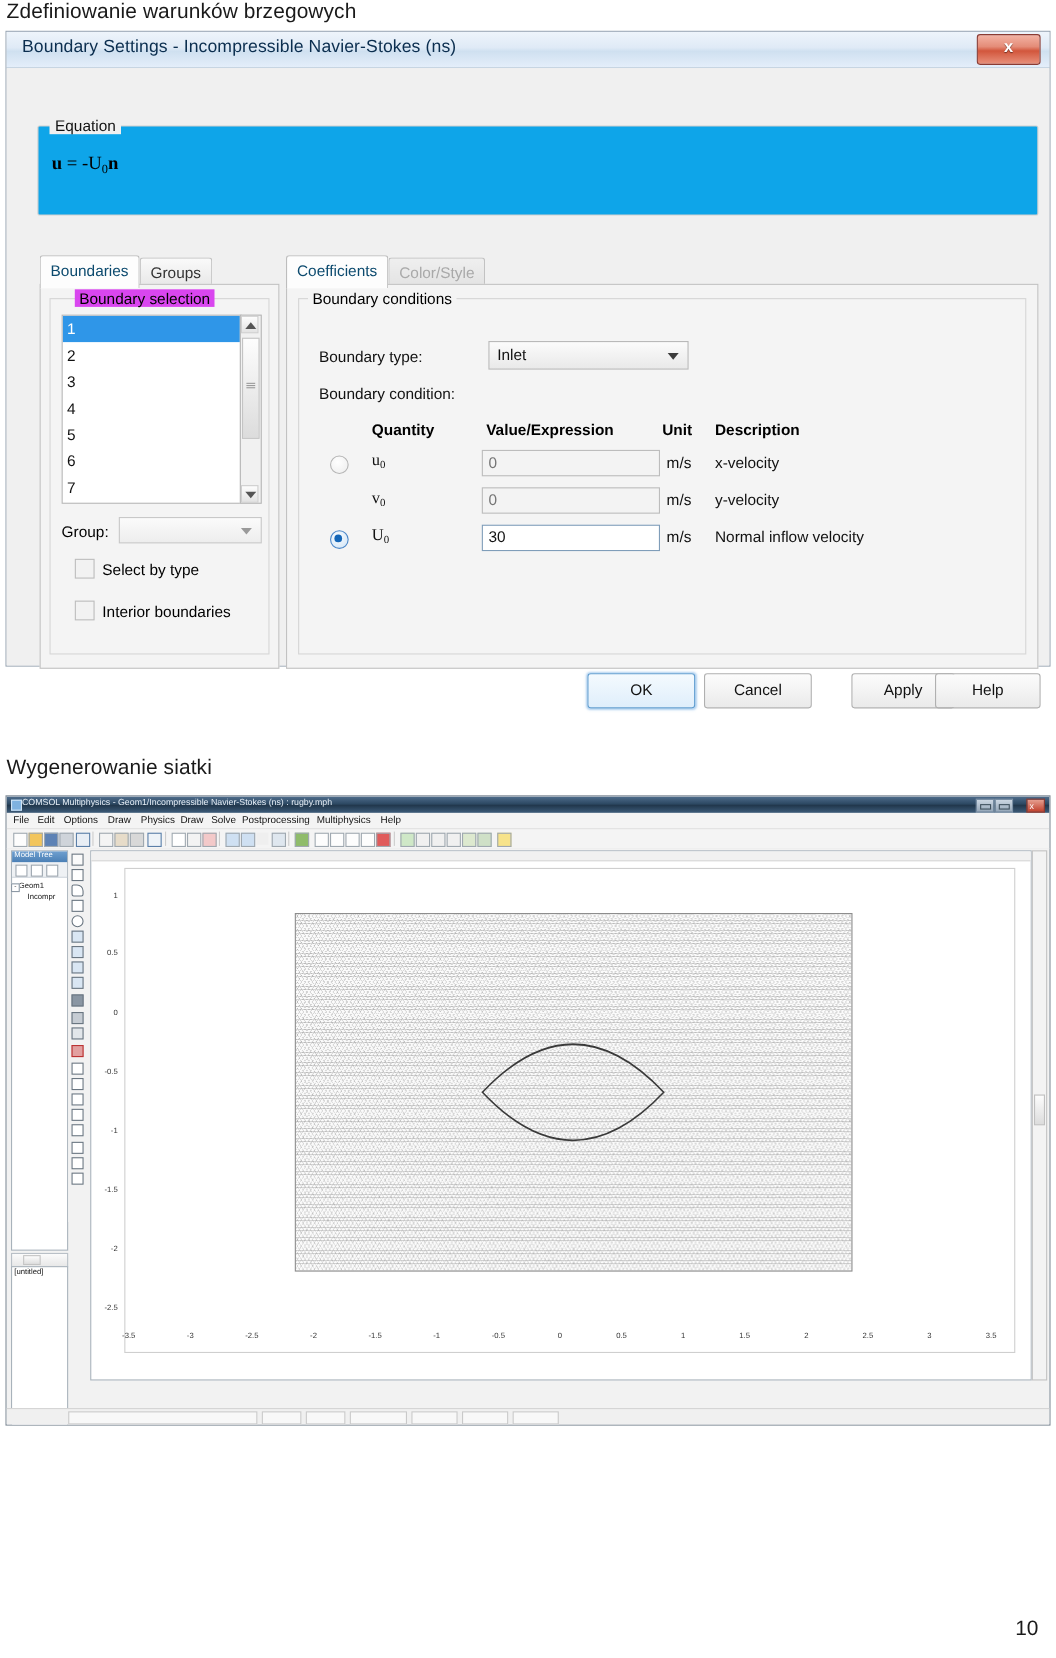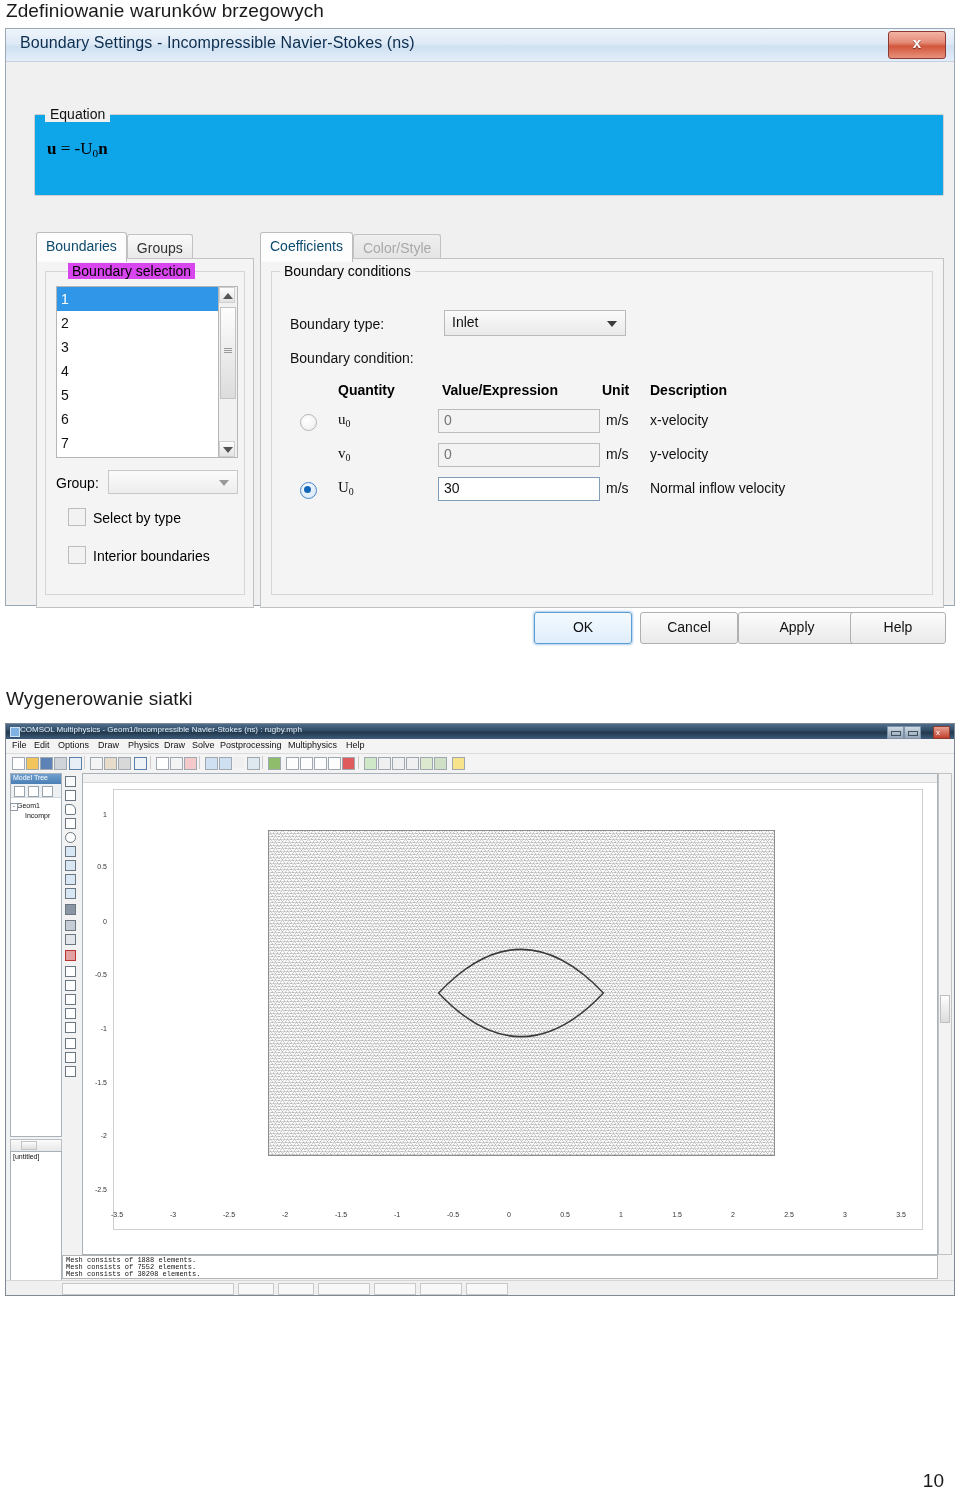--- a/index.html
+++ b/index.html
@@ -126,21 +126,21 @@
   .qdesc{position:absolute;left:378px;top:5px;font-size:14px;color:#111;}
 
   
   .dlgbtn{position:absolute;top:550px;height:30px;border:1px solid #b0b0b0;border-radius:3px;
     background:linear-gradient(to bottom,#fcfcfc,#eaeaea);cursor:pointer;}
   .dlgbtn .t{position:absolute;left:0;right:0;top:6px;text-align:center;font-size:14px;color:#111;}
   .dlgbtn.default{border:1px solid #5d9cd0;box-shadow:0 0 2px 1px rgba(110,170,225,.55);
     background:linear-gradient(to bottom,#f4fafe,#dfeefb);}
   #btn-ok{left:528px;width:96px;}
   #btn-cancel{left:634px;width:96px;}
-  #btn-apply{left:732px;width:92px;padding-left:24px;}
+  #btn-apply{left:768px;width:92px;}
   #btn-help{left:844px;width:94px;}
 
   
   #comsol{position:absolute;left:5px;top:723px;width:950px;height:573px;border:1px solid #7e8a96;
     box-sizing:border-box;background:#f2f2f2;overflow:hidden;}
   #cm-titlebar{position:relative;height:15px;
     background:linear-gradient(to bottom,#4f6d8c 0%,#2d4963 45%,#22384d 55%,#3d5c7a 100%);}
   #cm-title{position:absolute;left:14px;top:1px;font-size:8px;color:#e6eef6;white-space:nowrap;}
   #cm-appicon{position:absolute;left:4px;top:3px;width:8px;height:8px;background:#7fb2e0;border:1px solid #cfe3f5;}
   .cm-wbtn{position:absolute;top:2px;width:15px;height:11px;border:1px solid #7e93a8;
@@ -550,25 +550,20 @@
         <div class="xtick" style="left:694px;top:428px">2.5</div>
         <div class="xtick" style="left:750px;top:428px">3</div>
         <div class="xtick" style="left:806px;top:428px">3.5</div>
       </div>
     </div>
 
     <div id="cm-vscroll">
         <span class="th"></span>
       </div>
 
-    <div id="cm-status">
-      <div class="ln">Mesh consists of 1888 elements.</div>
-      <div class="ln">Mesh consists of 7552 elements.</div>
-      <div class="ln">Mesh consists of 30208 elements.</div>
-    </div>
 
     <div id="cm-statusbar">
       <span class="sbcell" style="left:56px;width:170px"></span>
       <span class="sbcell" style="left:232px;width:34px"></span>
       <span class="sbcell" style="left:272px;width:34px"></span>
       <span class="sbcell" style="left:312px;width:50px"></span>
       <span class="sbcell" style="left:368px;width:40px"></span>
       <span class="sbcell" style="left:414px;width:40px"></span>
       <span class="sbcell" style="left:460px;width:40px"></span>
     </div>

